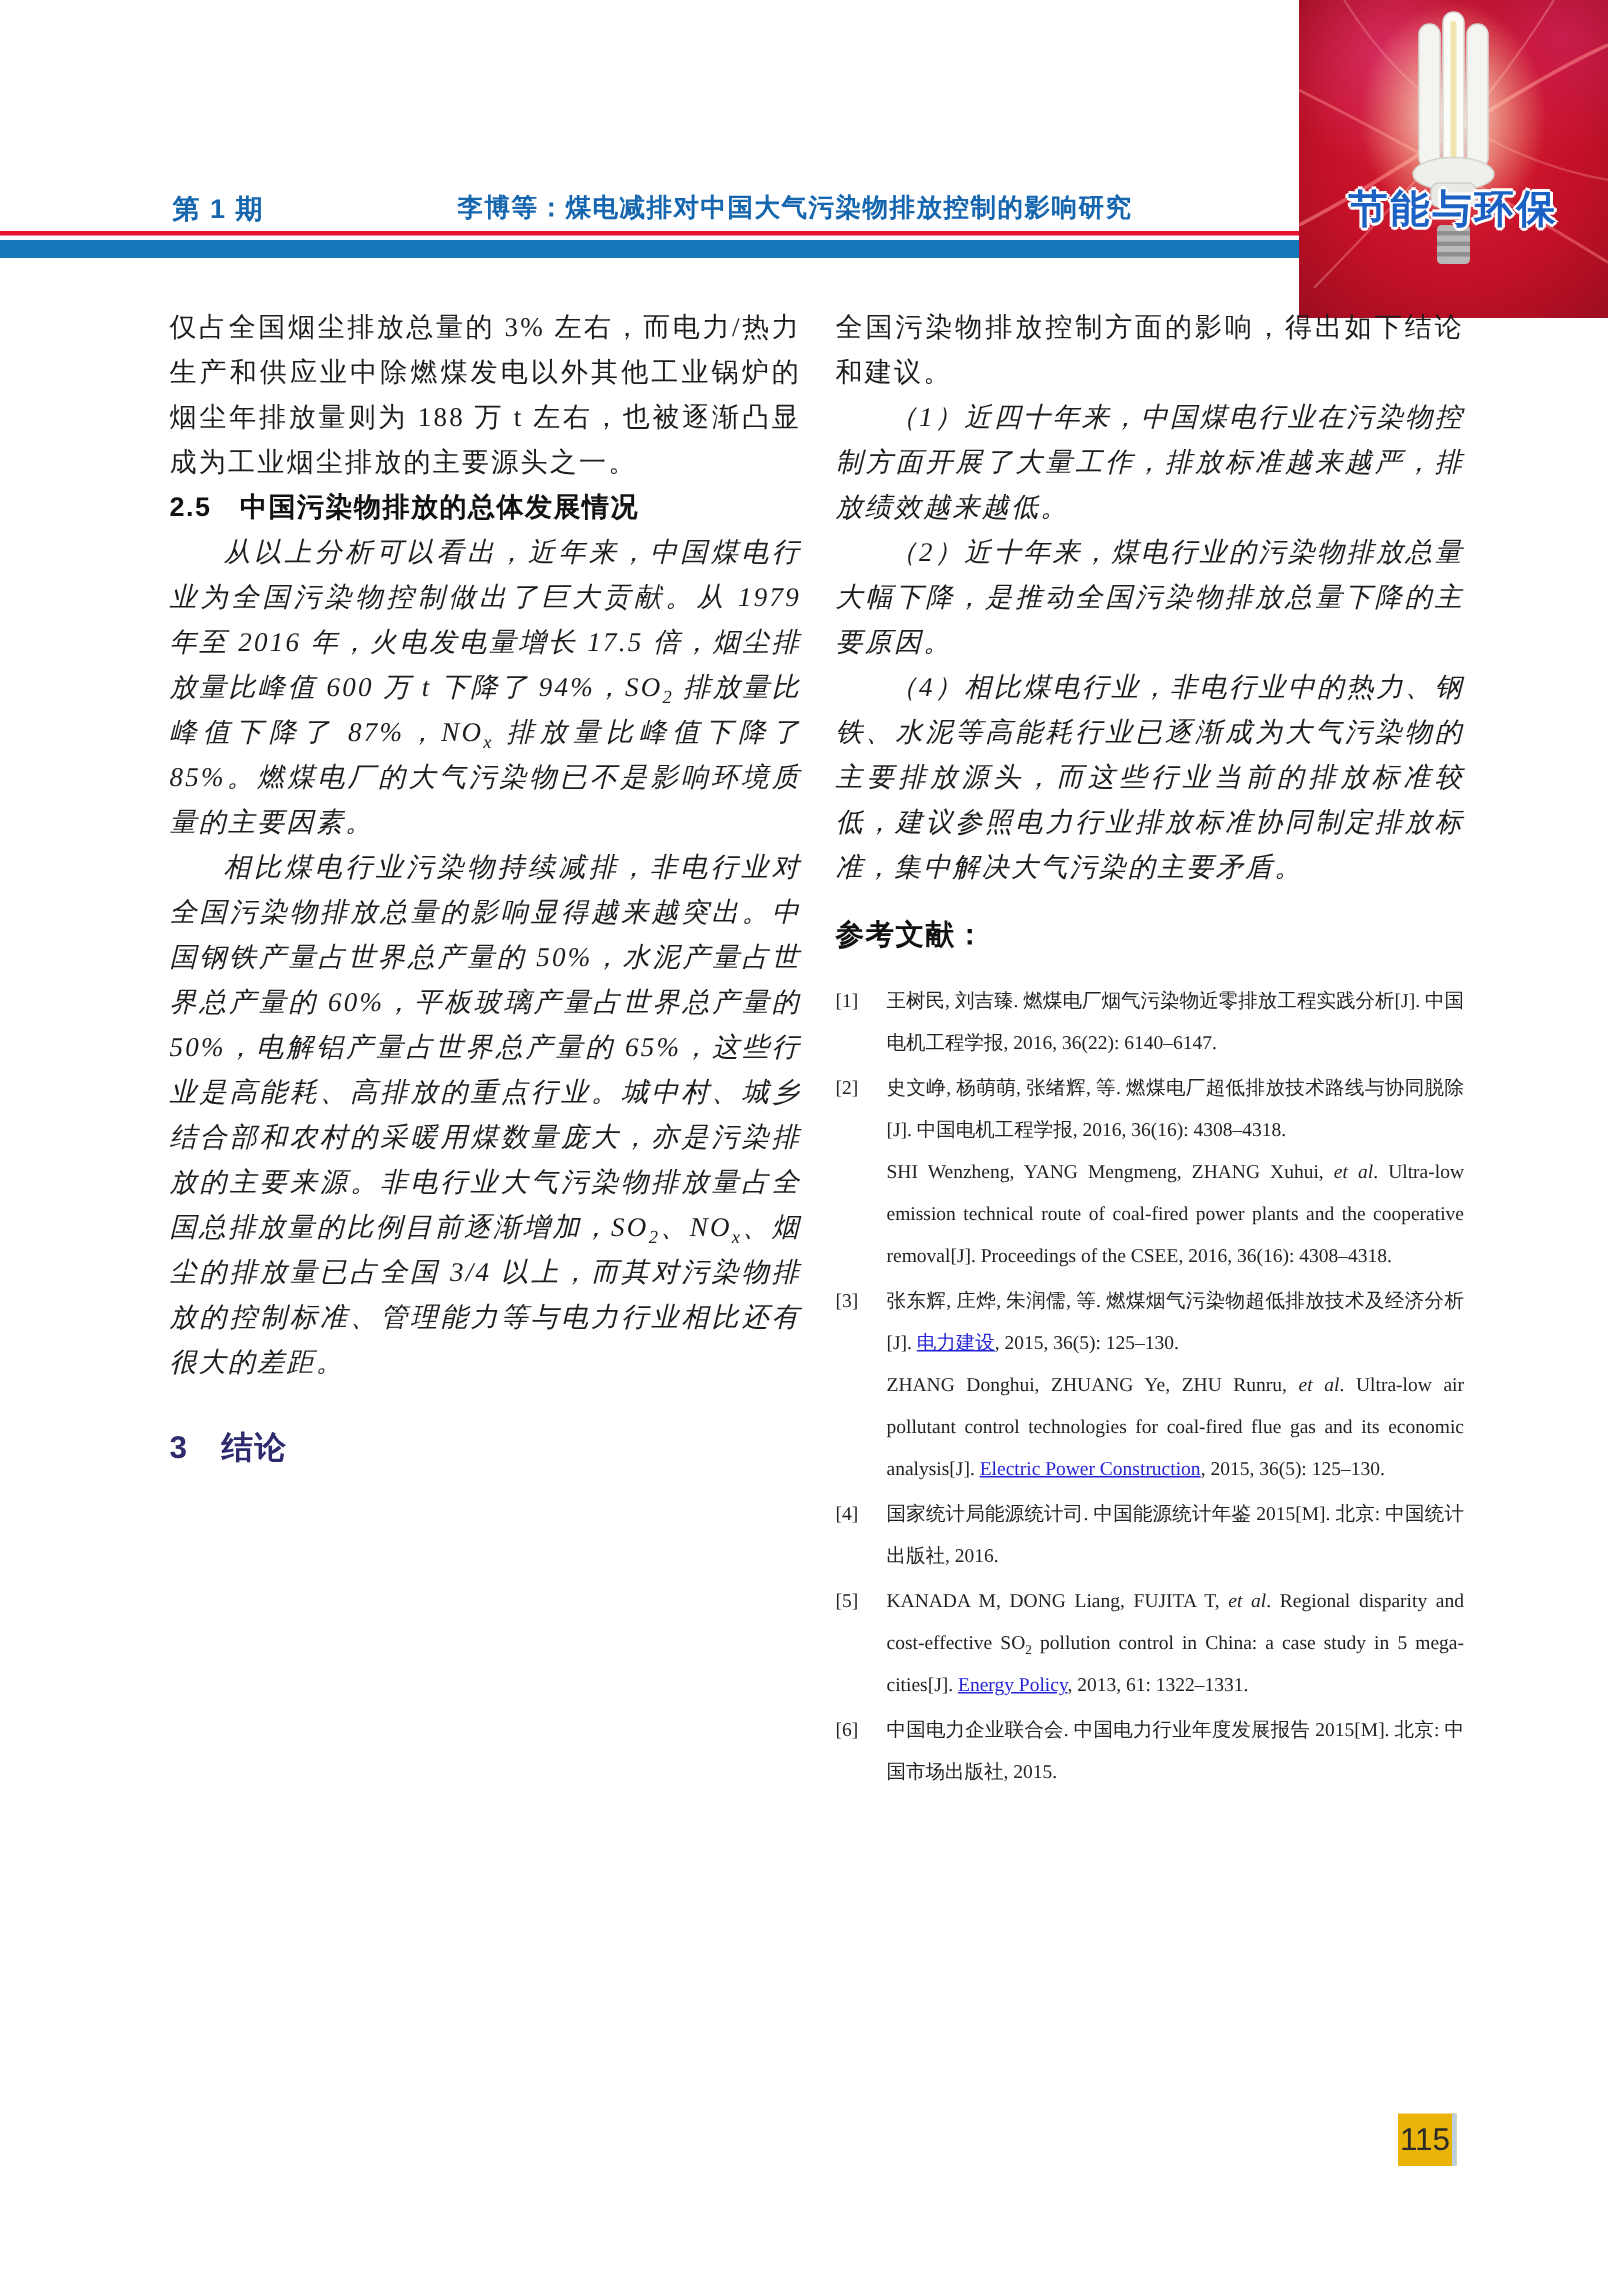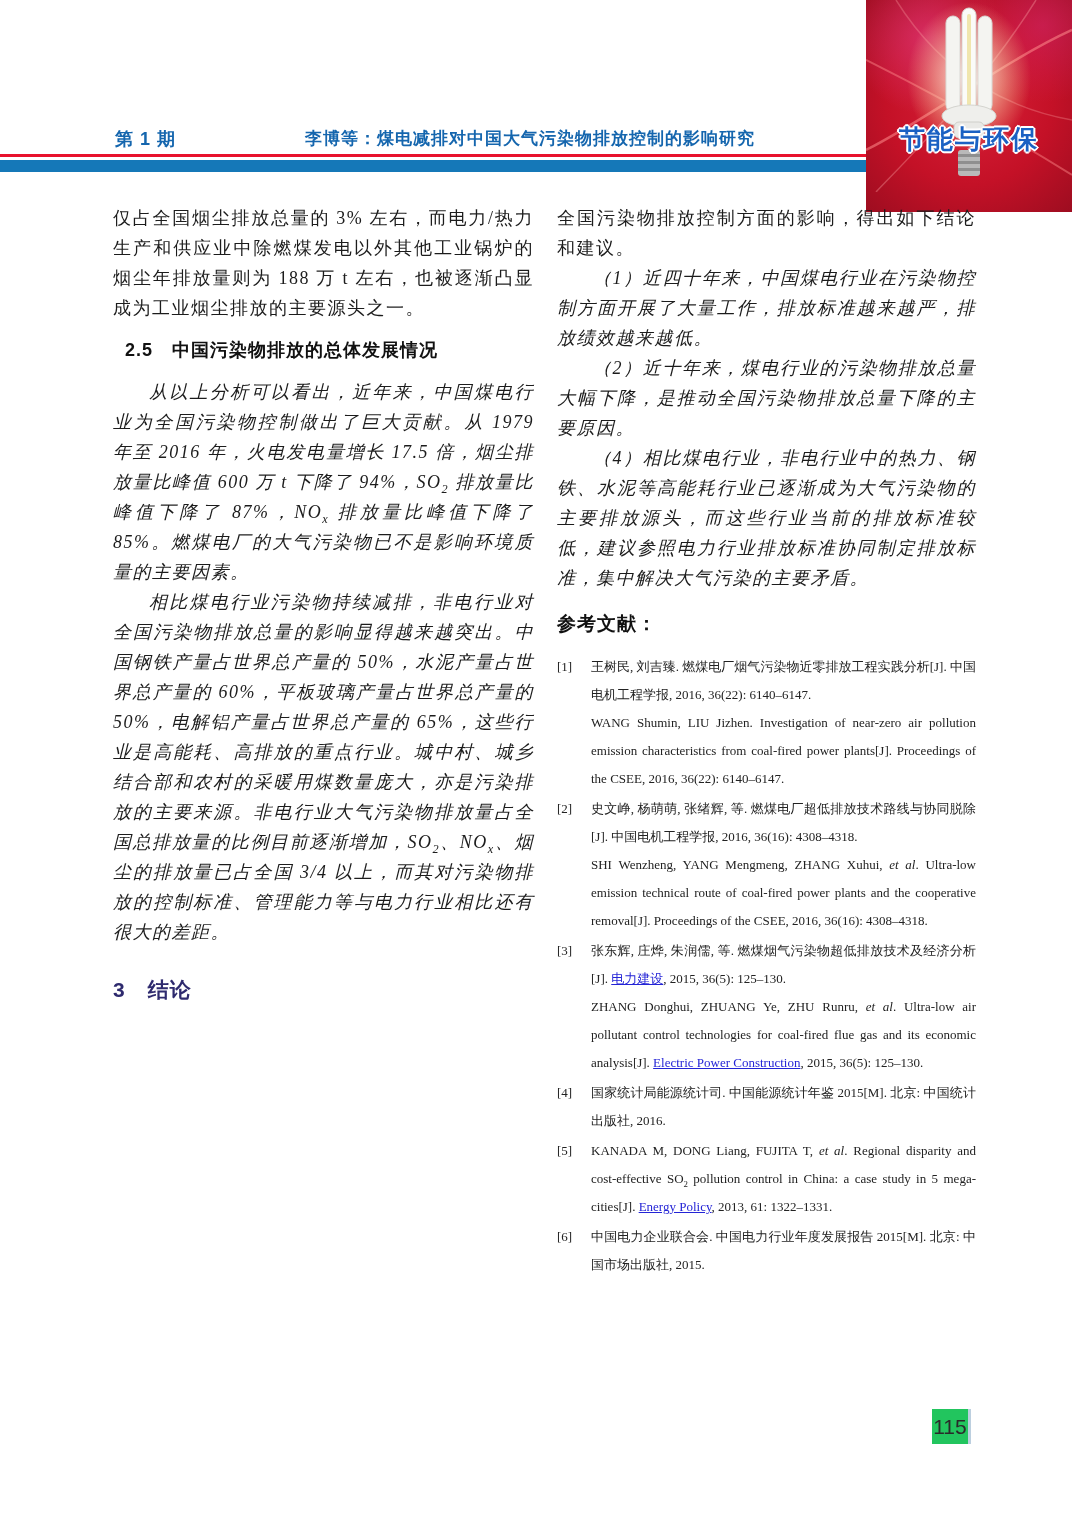--- a/index.html
+++ b/index.html
@@ -40,21 +40,21 @@
   
   .col{position:absolute;top:203px;}
   .col-left{left:113px;width:421px;}
   .col-right{left:557px;width:419px;}
   .body-para{
     margin:0;font-size:18px;line-height:30px;letter-spacing:1.5px;
     text-align:justify;text-justify:inter-ideograph;
   }
   .indent{text-indent:2em;font-style:italic;}
   .sec-h3{
-    margin:12px;font-family:"Liberation Sans","DejaVu Sans",sans-serif;
+    margin:0;font-family:"Liberation Sans","DejaVu Sans",sans-serif;
     font-weight:bold;font-size:18px;line-height:30px;color:#111;letter-spacing:1px;
   }
   .sec-h2{
     margin:26px 0 22px 0;font-family:"Liberation Sans","DejaVu Sans",sans-serif;
     font-weight:bold;font-size:21px;line-height:34px;color:#2e2a6e;letter-spacing:1px;
   }
   .refs-h{
     margin:16px 0 14px 0;font-family:"Liberation Sans","DejaVu Sans",sans-serif;
     font-weight:bold;font-size:19px;line-height:30px;color:#111;letter-spacing:1px;
   }
@@ -65,21 +65,21 @@
   }
   .ref-line{
     font-size:13px;line-height:28px;text-align:justify;text-justify:inter-word;color:#222;
   }
   .ref-link{color:#2424d6;text-decoration:underline;cursor:pointer;}
   .it{font-style:italic;}
   sub{font-size:.68em;line-height:0;}
   
   .page-badge{
     position:absolute;left:932px;top:1409px;width:36px;height:35px;
-    background:#22c55e;border-right:3px solid #bccfdf;
+    background:#eab308;border-right:3px solid #bccfdf;
     font-family:"Liberation Sans","DejaVu Sans",sans-serif;
     font-size:21px;color:#2a2a2a;text-align:center;line-height:35px;
   }
 </style>
 </head>
 <body>
 
 <div class="hdr-issue">第 1 期</div>
 <div class="hdr-title">李博等：煤电减排对中国大气污染物排放控制的影响研究</div>
 <div class="rule-red"></div>
@@ -131,21 +131,20 @@
   <div>
       <p class="body-para indent">（1）近四十年来，中国煤电行业在污染物控制方面开展了大量工作，排放标准越来越严，排放绩效越来越低。</p>
       <p class="body-para indent">（2）近十年来，煤电行业的污染物排放总量大幅下降，是推动全国污染物排放总量下降的主要原因。</p>
       <p class="body-para indent">（4）相比煤电行业，非电行业中的热力、钢铁、水泥等高能耗行业已逐渐成为大气污染物的主要排放源头，而这些行业当前的排放标准较低，建议参照电力行业排放标准协同制定排放标准，集中解决大气污染的主要矛盾。</p>
     </div>
   <h3 class="refs-h">参考文献：</h3>
   <div>
       <div class="ref-item">
         <span class="ref-label">[1]</span>
         <div class="ref-line"><span>王树民, 刘吉臻. 燃煤电厂烟气污染物近零排放工程实践分析[J]. 中国电机工程学报, 2016, 36(22): 6140–6147.</span></div>
-        <div class="ref-line"><span>WANG Shumin, LIU Jizhen. Investigation of near-zero air pollution emission characteristics from coal-fired power plants[J]. Proceedings of the CSEE, 2016, 36(22): 6140–6147.</span></div>
       </div>
       <div class="ref-item">
         <span class="ref-label">[2]</span>
         <div class="ref-line"><span>史文峥, 杨萌萌, 张绪辉, 等. 燃煤电厂超低排放技术路线与协同脱除[J]. 中国电机工程学报, 2016, 36(16): 4308–4318.</span></div>
         <div class="ref-line"><span>SHI Wenzheng, YANG Mengmeng, ZHANG Xuhui, </span><span class="it">et al</span><span>. Ultra-low emission technical route of coal-fired power plants and the cooperative removal[J]. Proceedings of the CSEE, 2016, 36(16): 4308–4318.</span></div>
       </div>
       <div class="ref-item">
         <span class="ref-label">[3]</span>
         <div class="ref-line"><span>张东辉, 庄烨, 朱润儒, 等. 燃煤烟气污染物超低排放技术及经济分析[J]. </span><a class="ref-link">电力建设</a><span>, 2015, 36(5): 125–130.</span></div>
         <div class="ref-line"><span>ZHANG Donghui, ZHUANG Ye, ZHU Runru, </span><span class="it">et al</span><span>. Ultra-low air pollutant control technologies for coal-fired flue gas and its economic analysis[J]. </span><a class="ref-link">Electric Power Construction</a><span>, 2015, 36(5): 125–130.</span></div>

